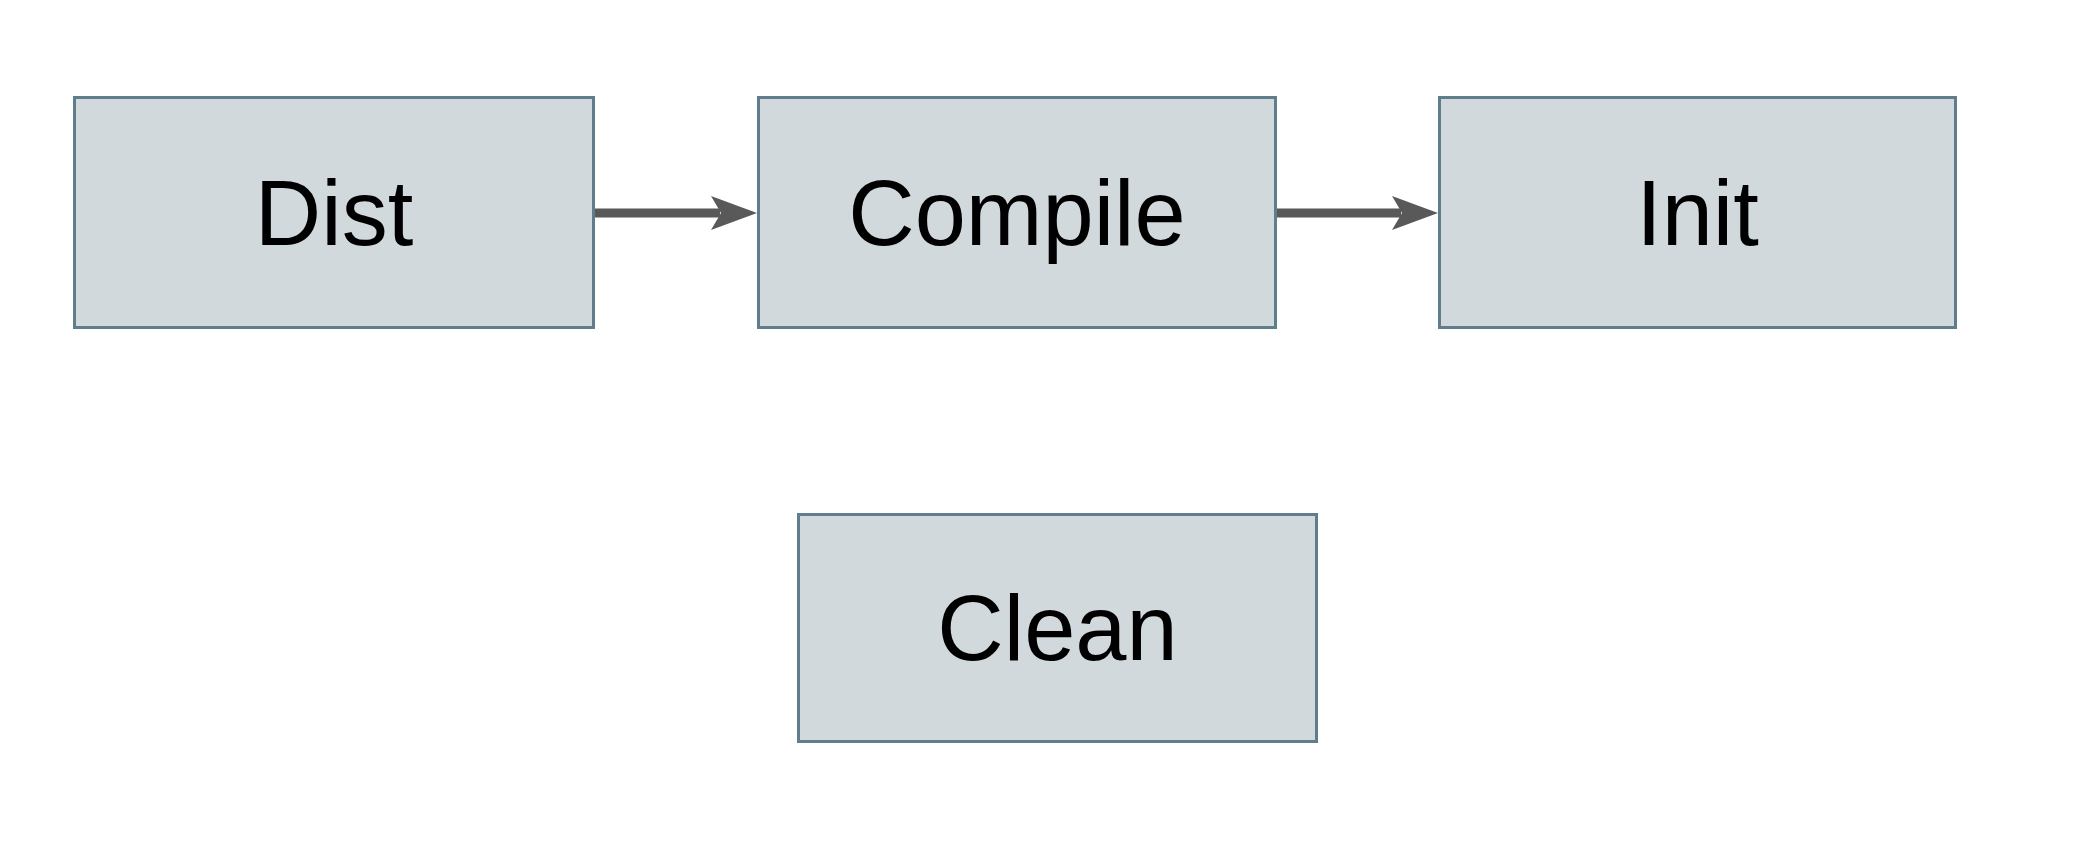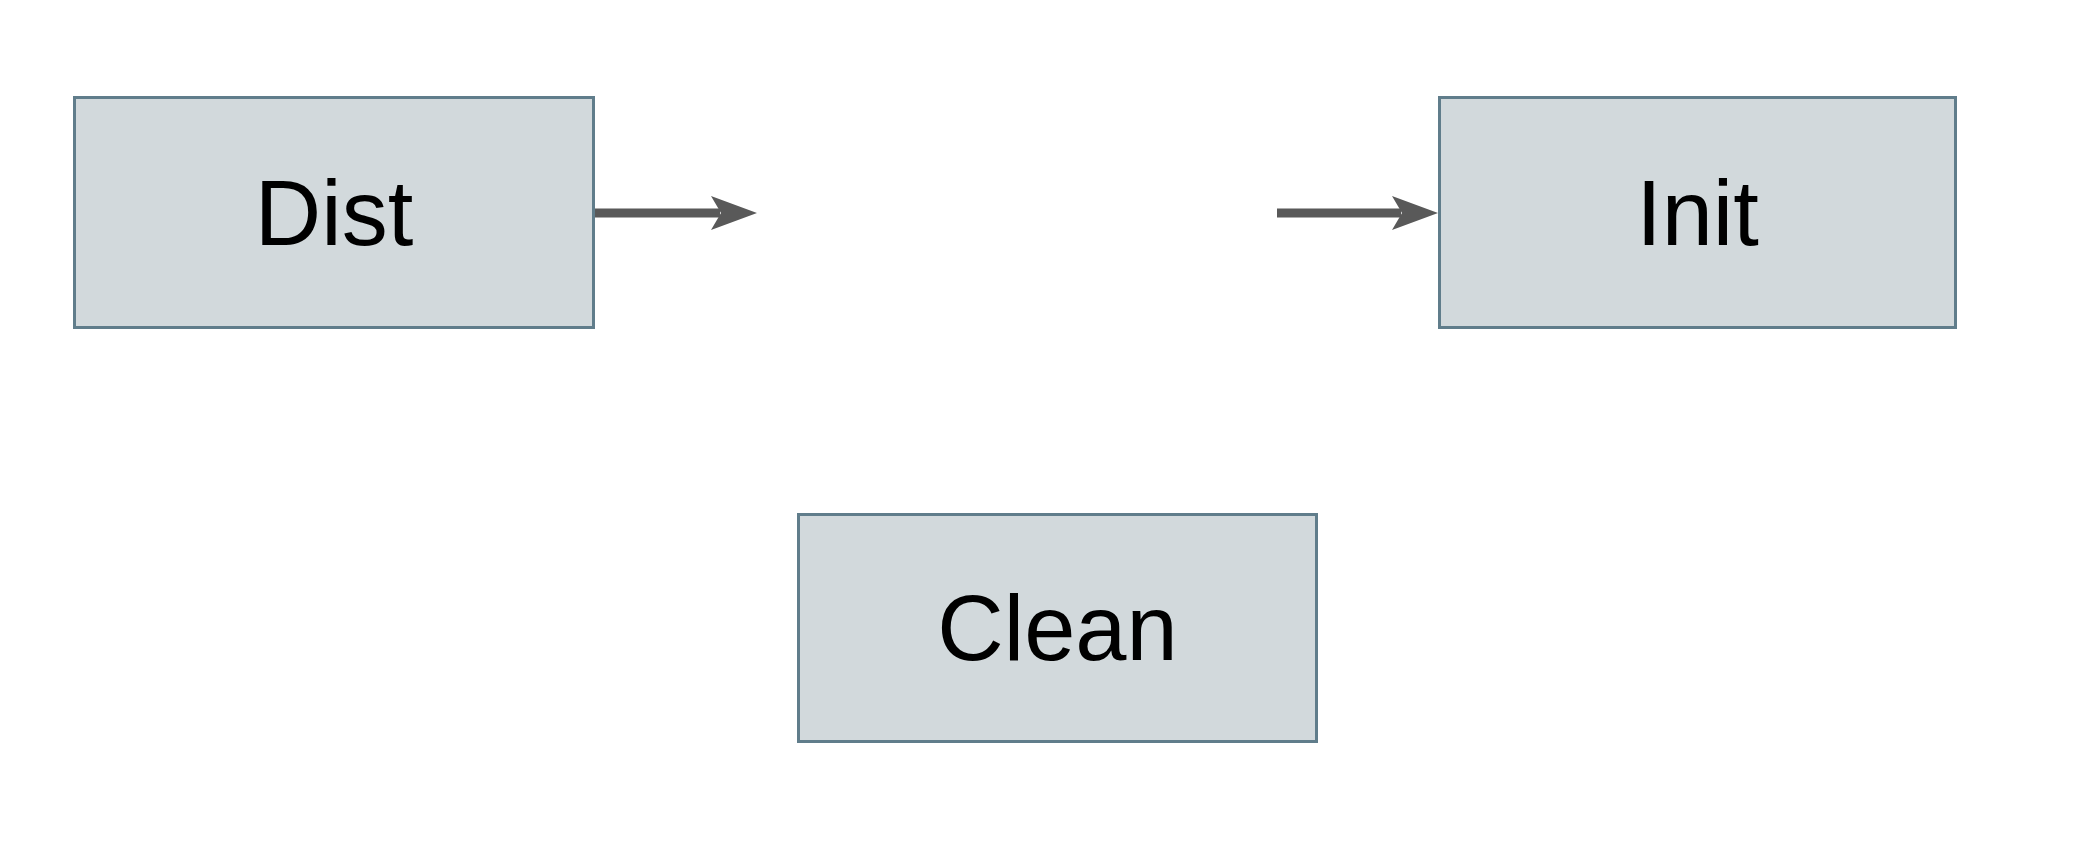--- a/index.html
+++ b/index.html
@@ -45,20 +45,23 @@
 </style>
 </head>
 <body>
 
 <div class="canvas">
 
   <div class="node node-dist">
     <span class="node-label">Dist</span>
   </div>
 
+  <div class="node node-compile">
+    <span class="node-label">Compile</span>
+  </div>
 
   <div class="node node-init">
     <span class="node-label">Init</span>
   </div>
 
   <div class="node node-clean">
     <span class="node-label">Clean</span>
   </div>
 
   <svg class="edges" viewBox="0 0 2078 848" xmlns="http://www.w3.org/2000/svg">

